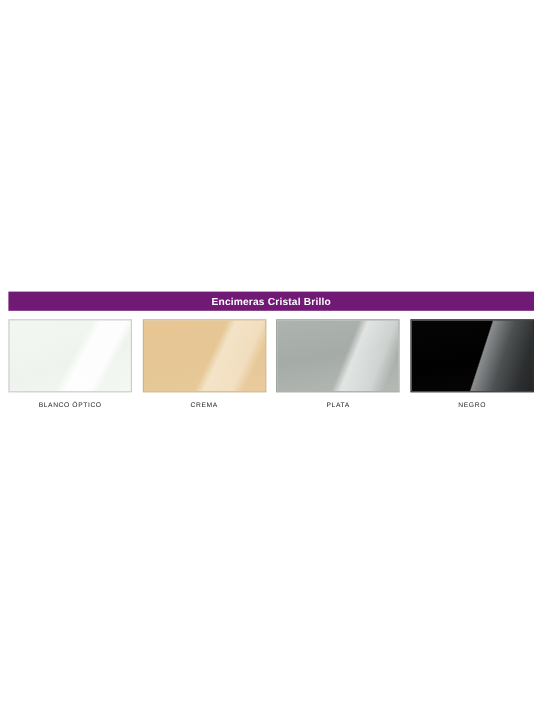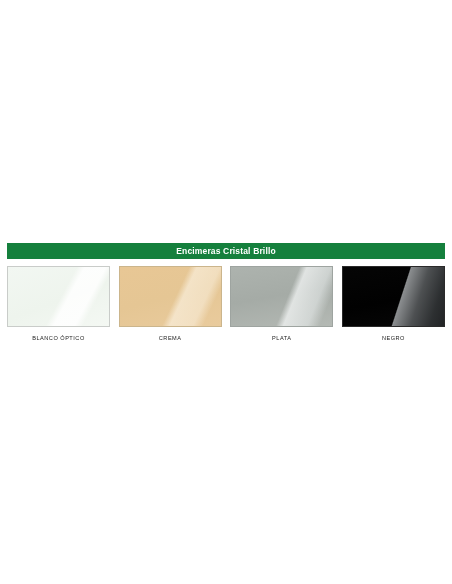--- a/index.html
+++ b/index.html
@@ -20,21 +20,21 @@
     position: absolute;
     left: 0;
     top: 243px;
     width: 452px;
   }
 
   
   .banner {
     margin: 0 7px;
     height: 16px;
-    background: #15803d;
+    background: #701a75;
     color: #ffffff;
     font-size: 8.5px;
     font-weight: bold;
     letter-spacing: 0.15px;
     display: flex;
     align-items: center;
     justify-content: center;
     line-height: 1;
   }
 

